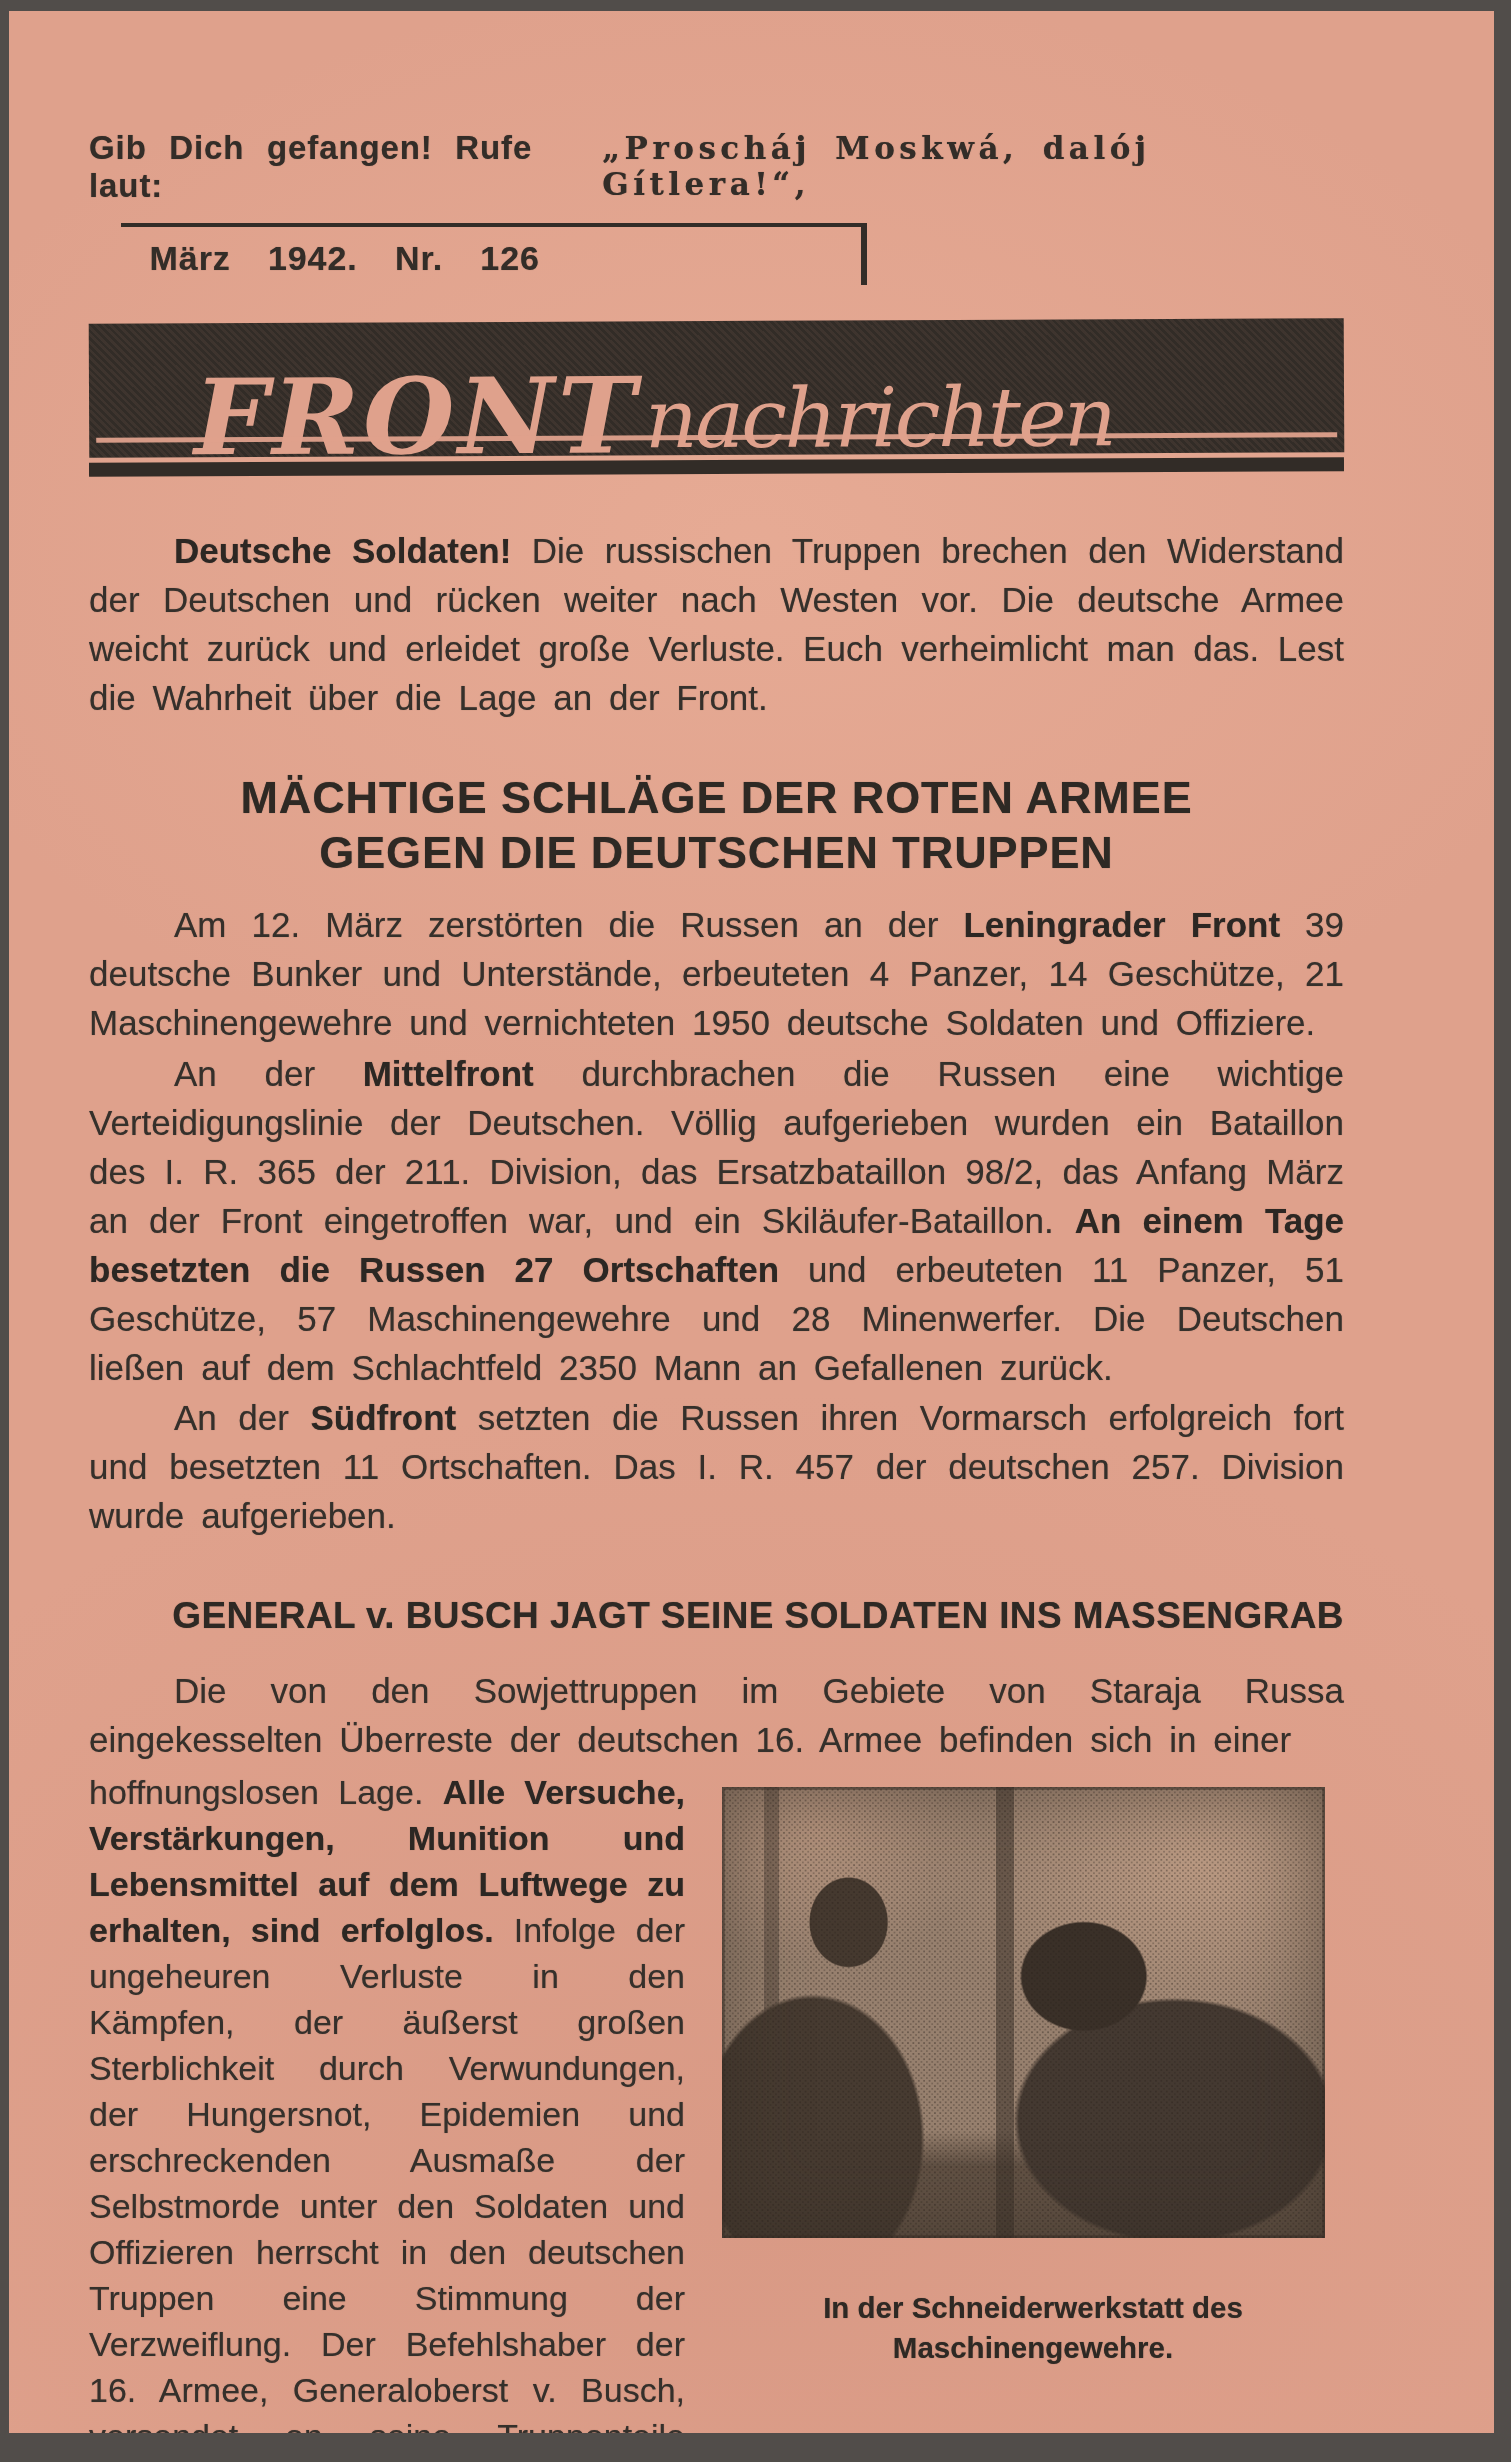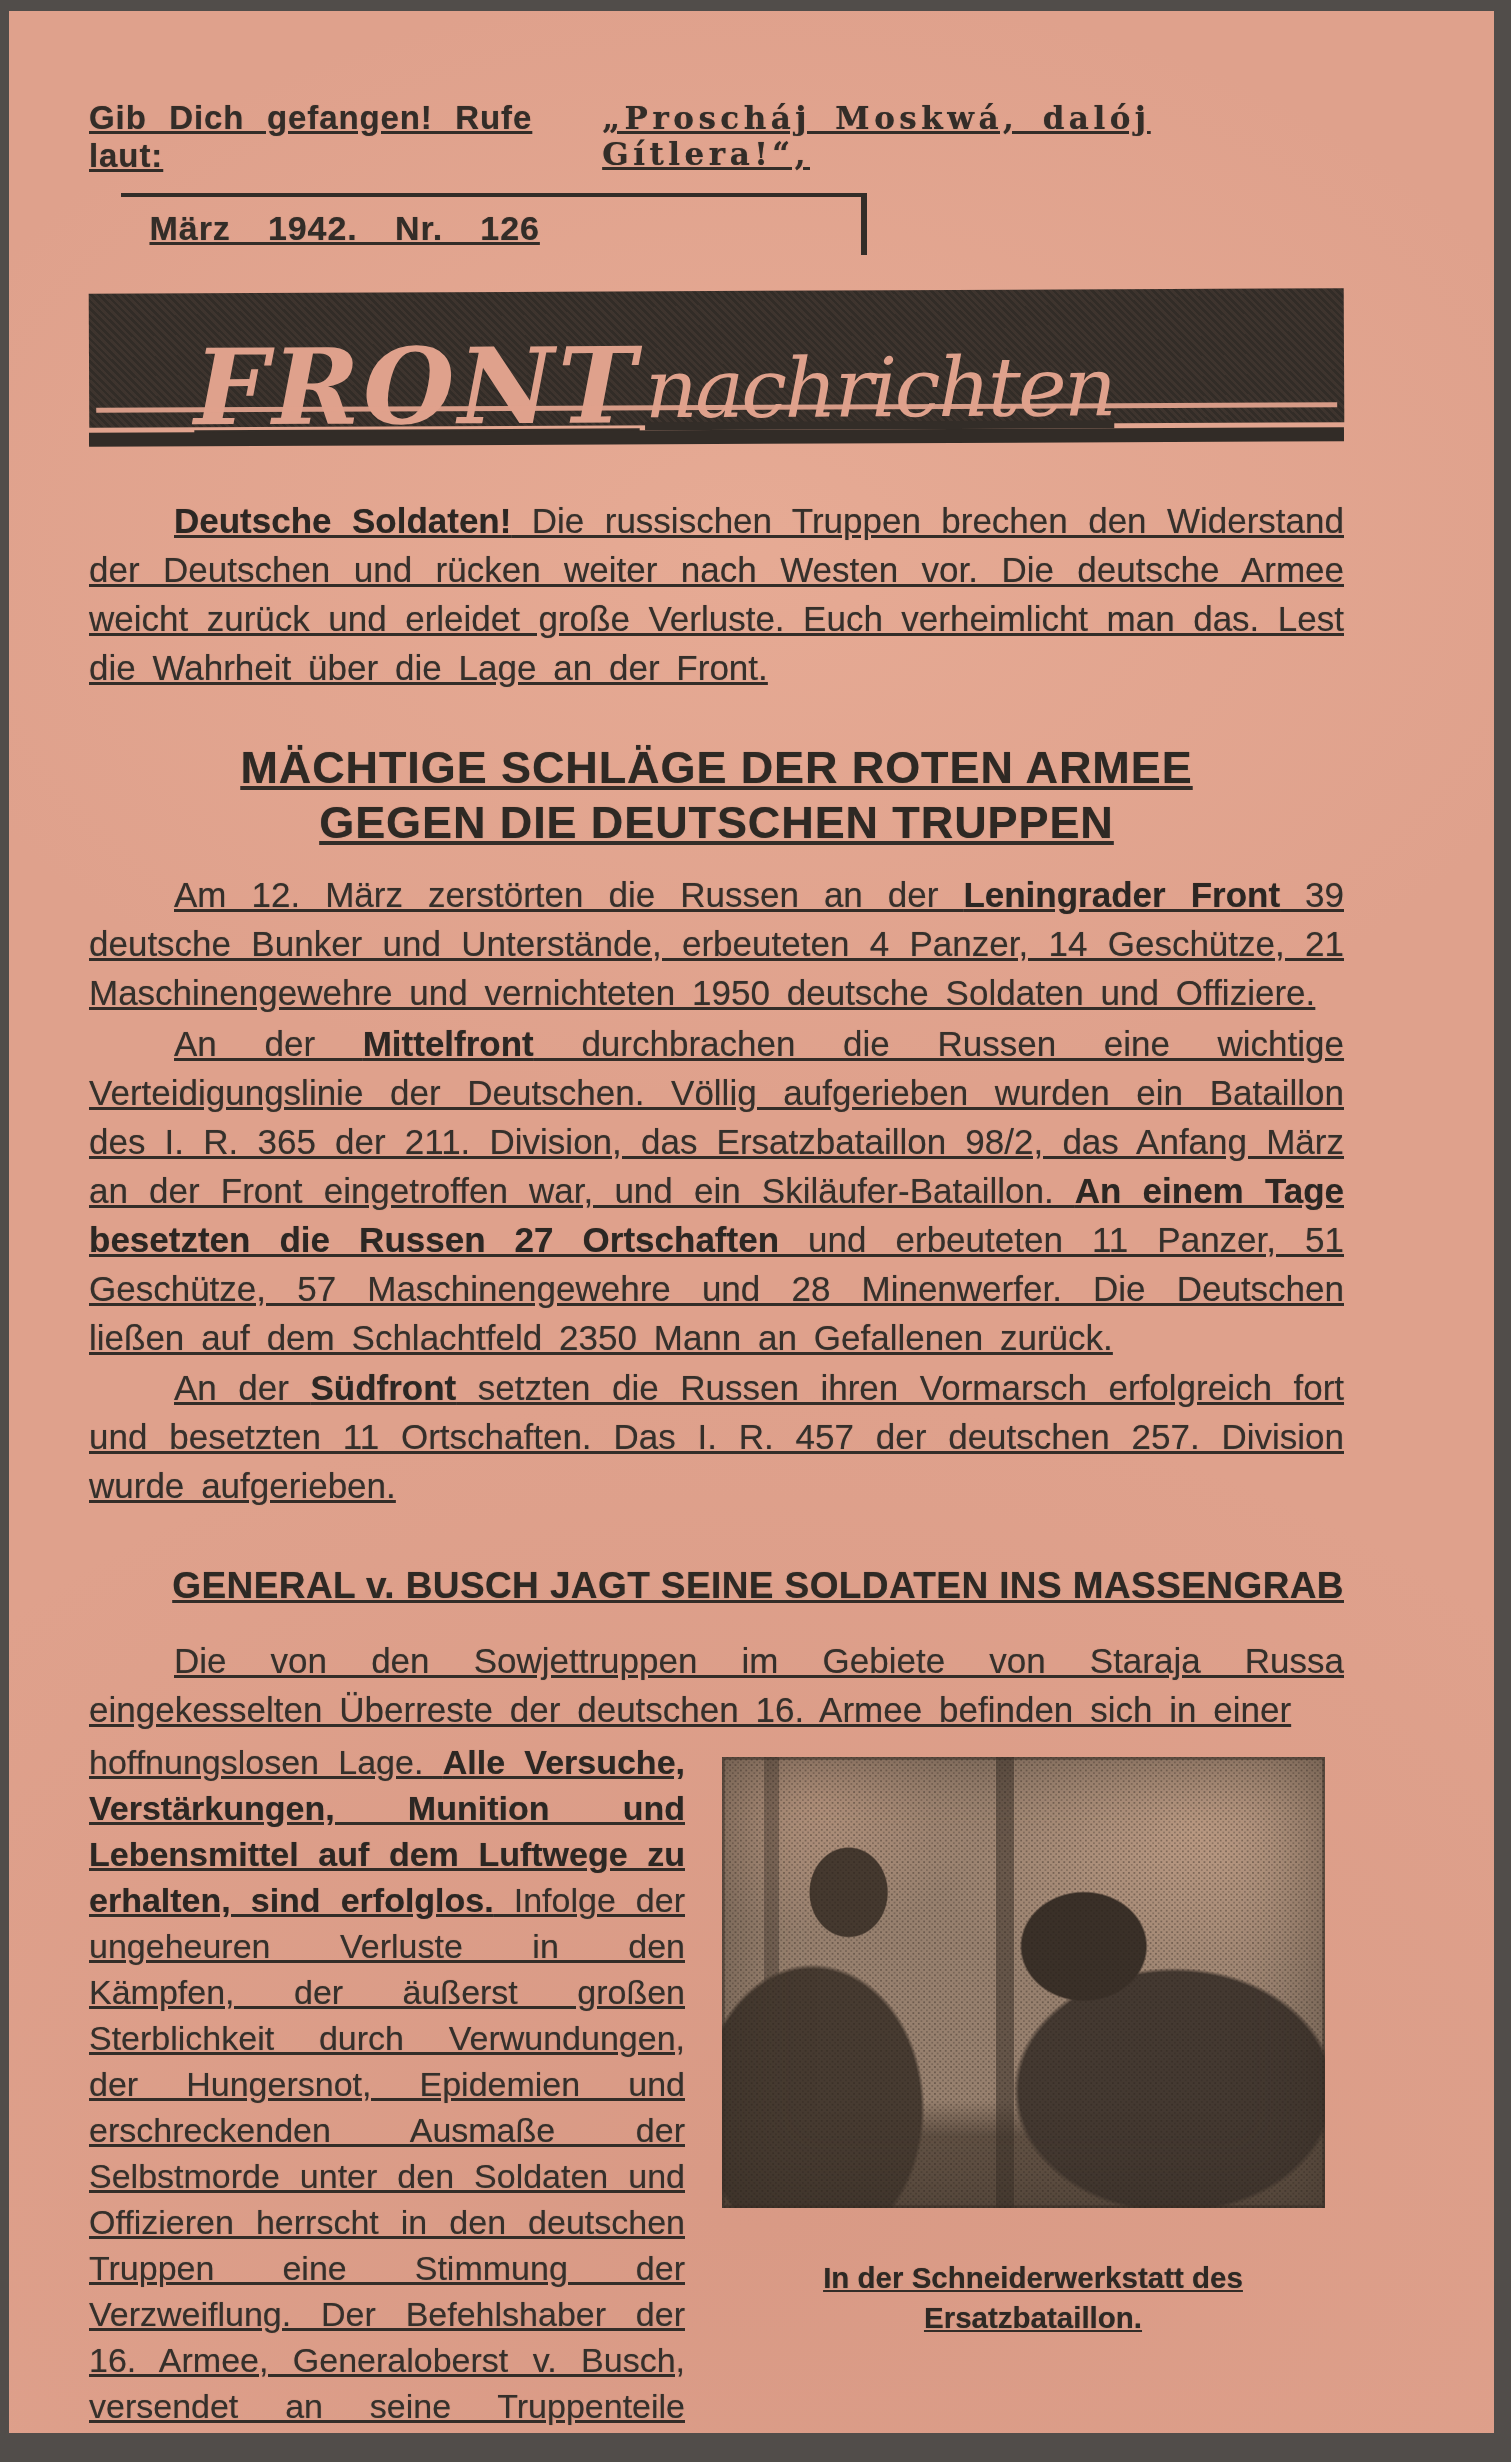--- a/index.html
+++ b/index.html
@@ -7,24 +7,23 @@
 
   .scan{position:relative;width:1512px;height:2462px;background:#514d4a;overflow:hidden;}
 
   .paper{
     position:absolute;left:9px;top:10.7px;right:18px;bottom:29.5px;
     background:
       radial-gradient(1250px 804px at 50% 22%, rgba(236,178,155,.55), rgba(236,178,155,0) 70%),
       radial-gradient(1428px 1071px at 50% 90%, rgba(205,140,120,.35), rgba(205,140,120,0) 75%),
       #dfa18c;
     box-sizing:border-box;
-    padding:88px 150px 0 80px;
+    padding:118px 150px 0 80px;
     overflow:hidden;
     color:#332d28;
-    text-decoration:underline;
   }
 
   
   .hdr-line1{display:flex;justify-content:space-between;align-items:baseline;}
   .hl1-left{font-size:33px;font-weight:bold;letter-spacing:0.9px;word-spacing:12.5px;
             text-shadow:0 0 0.9px rgba(50,40,35,.55);}
   .hl1-right{font-family:"DejaVu Serif",serif;font-size:31px;font-weight:bold;
              letter-spacing:4.5px;word-spacing:9px;text-shadow:0 0 0.9px rgba(50,40,35,.55);}
 
   .hdr-line2{display:flex;margin-top:18px;}
@@ -147,21 +146,21 @@
 
     <p class="bodytext indent pbusch">Die von den Sowjettruppen im Gebiete von Staraja Russa eingekesselten Überreste der deutschen 16. Armee befinden sich in einer</p>
 
     <div class="two-col">
       <p class="bodytext col-left"><span>hoffnungslosen Lage. </span><span class="b">Alle Versuche, Verstärkungen, Munition und Lebensmittel auf dem Luftwege zu erhalten, sind erfolglos.</span><span> Infolge der ungeheuren Verluste in den Kämpfen, der äußerst großen Sterblichkeit durch Verwundungen, der Hungersnot, Epidemien und erschreckenden Ausmaße der Selbstmorde unter den Soldaten und Offizieren herrscht in den deutschen Truppen eine Stimmung der Verzweiflung. Der Befehlshaber der 16. Armee, Generaloberst v. Busch, versendet an seine Truppenteile neue „Instruktionen</span></p>
 
       <div class="col-right">
         <figure>
           <div class="photo"></div>
           <figcaption>
-            <p>In der Schneiderwerkstatt des Ersatzbataillon.</p>
+            <p>In der Schneiderwerkstatt des Maschinengewehre.</p>
 
           </figcaption>
         </figure>
       </div>
     </div>
 
   </div>
 </div>
 
 

